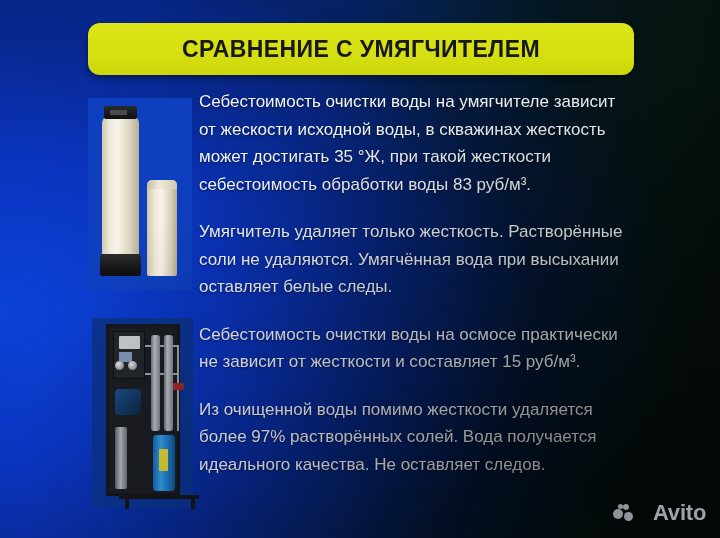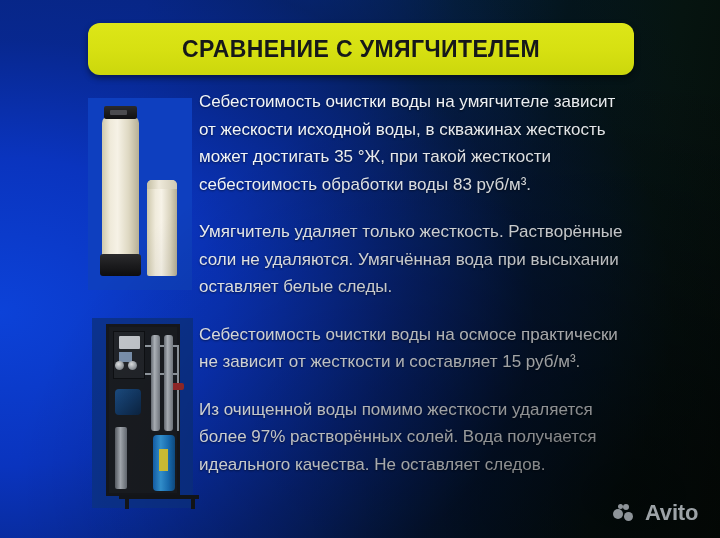--- a/index.html
+++ b/index.html
@@ -262,21 +262,21 @@
   .ro-leg.l1 { left: 16px; }
   .ro-leg.l2 { left: 82px; }
 
   
   .watermark {
     position: absolute;
     left: 613px;
     top: 500px;
     display: flex;
     align-items: center;
-    gap: 11px;
+    gap: 19px;
     opacity: 0.85;
   }
   .wm-mark {
     position: relative;
     width: 21px;
     height: 18px;
   }
   .wm-dot {
     position: absolute;
     border-radius: 50%;

